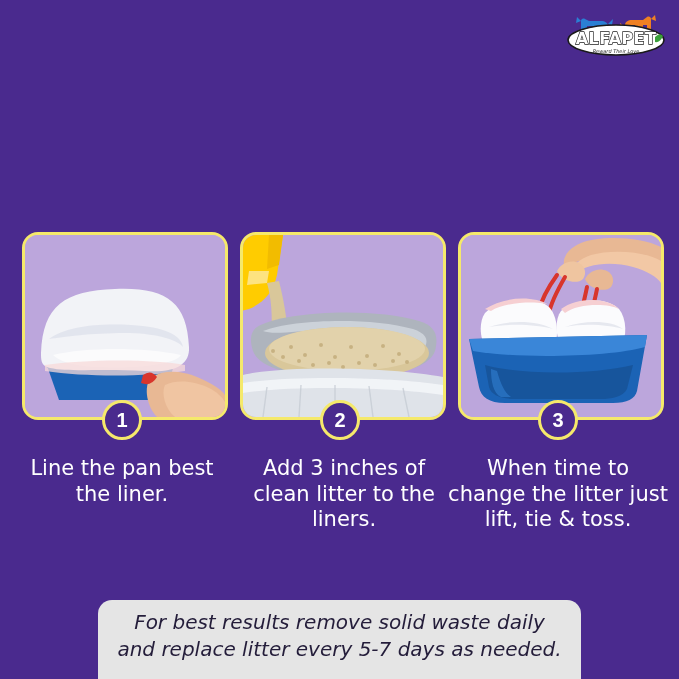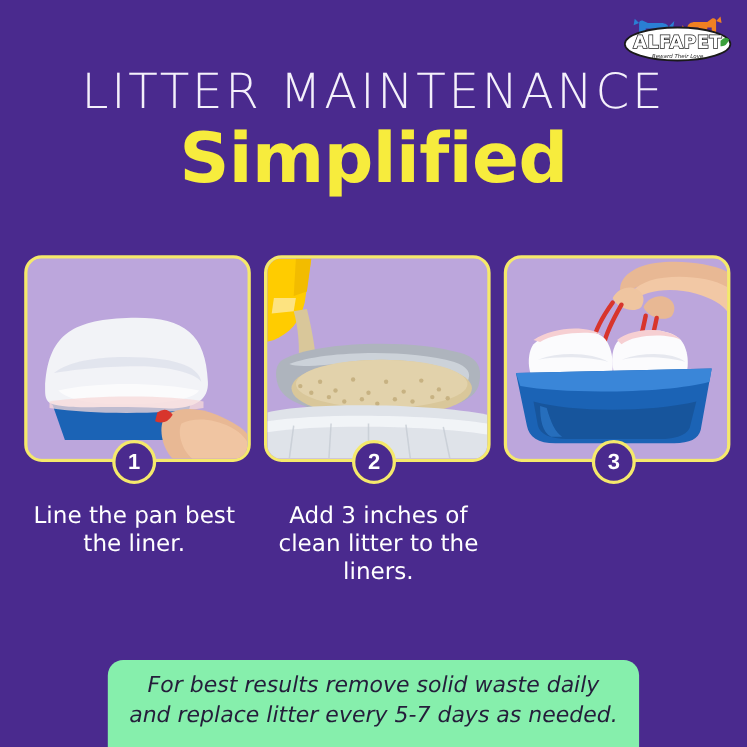--- a/index.html
+++ b/index.html
@@ -58,21 +58,21 @@
     color:#ffffff;font-size:21px;line-height:1.22;
     font-family:"DejaVu Sans", sans-serif;
   }
   .caption.c1{left:10px;}
   .caption.c2{left:232px;}
   .caption.c3{left:446px;}
 
   
   .footer{
     position:absolute;left:98px;top:600px;width:483px;height:79px;
-    background:#86efac;border-radius:14px 14px 0 0;
+    background:#e5e5e5;border-radius:14px 14px 0 0;
     display:flex;align-items:center;justify-content:center;
     box-sizing:border-box;padding:6px 16px 14px;
   }
   .footer-text{
     font-style:italic;color:#241d3a;font-size:20px;line-height:1.35;
     text-align:center;font-family:"DejaVu Sans", sans-serif;
   }
 </style>
 </head>
 <body>
@@ -95,24 +95,20 @@
       </g>
 
       <ellipse cx="53" cy="30" rx="48" ry="15" fill="#ffffff" stroke="#1a1a1a" stroke-width="1.6"></ellipse>
       <text x="53" y="34" text-anchor="middle" font-family="DejaVu Sans, sans-serif" font-size="16" font-weight="bold" fill="#ffffff" stroke="#1a1a1a" stroke-width="1.3" paint-order="stroke" letter-spacing="0.4">ALFAPET</text>
       <text x="53" y="43" text-anchor="middle" font-family="DejaVu Sans, sans-serif" font-size="5" font-style="italic" fill="#2b2b2b">Reward Their Love</text>
 
       <path d="M92 27 q5 -5 8 -1 q-3 7 -8 6 z" fill="#3aa03a"></path>
     </svg>
   </div>
 
-  <div class="headline">
-    <div class="line1">LITTER MAINTENANCE</div>
-    <div class="line2">Simplified</div>
-  </div>
 
   <div class="panels">
 
     <div class="panel p1">
       <svg class="scene" viewBox="0 0 200 182" preserveAspectRatio="none">
         <rect width="200" height="182" fill="#bca6dc"></rect>
 
         <path d="M20 125 L150 125 L140 165 L34 165 Z" fill="#1b63b5"></path>
         <path d="M20 125 L150 125 L148 133 L22 133 Z" fill="#2f7ed0"></path>
 
@@ -207,18 +203,19 @@
       </svg>
     </div>
   </div>
 
   <div class="badge b1">1</div>
   <div class="badge b2">2</div>
   <div class="badge b3">3</div>
 
   <div class="caption c1">Line the pan best the liner.</div>
   <div class="caption c2">Add 3 inches of clean litter to the liners.</div>
+  <div class="caption c3">When time to change the litter just lift, tie &amp; toss.</div>
 
   <div class="footer">
     <div class="footer-text">For best results remove solid waste daily and replace litter every 5-7 days as needed.</div>
   </div>
 
 </div>
 
 </body></html>

